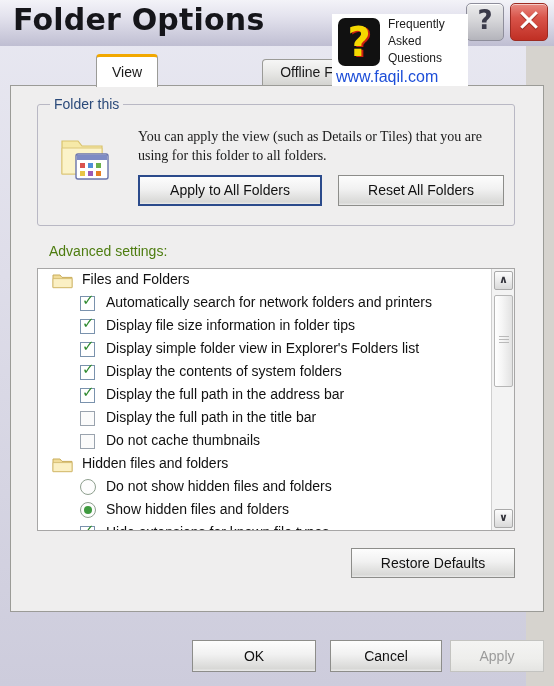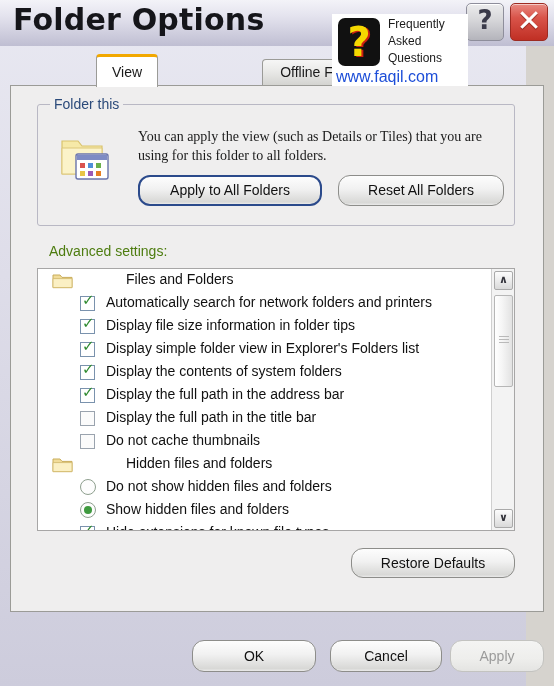--- a/index.html
+++ b/index.html
@@ -162,21 +162,21 @@
     font-size: 14px;
     color: #1a1a1a;
     line-height: 19px;
     font-family: Liberation Serif, serif;
   }
   .xp-button {
     position: absolute;
     box-sizing: border-box;
     background: linear-gradient(180deg,#fdfdfd 0%,#f1f1f1 45%,#d8d8d6 92%,#eaeaea 100%);
     border: 1px solid #8d8d8a;
-    border-radius: 12px;
+    border-radius: 0;
     font-size: 14px;
     color: #111111;
     text-align: center;
     white-space: nowrap;
   }
   .xp-button.default {
     border: 2px solid #2b4a8b;
   }
   .xp-button.disabled {
     color: #9b9b9b;
@@ -209,21 +209,21 @@
     position: relative;
     height: 23px;
     font-size: 14px;
     color: #111111;
     white-space: nowrap;
   }
   .list-row .rlabel {
     position: absolute;
     top: 2px;
   }
-  .folder-row .rlabel { left: 44px; margin-left: 44px; }
+  .folder-row .rlabel { left: 44px; }
   .opt-row .rlabel { left: 68px; }
   .folder-glyph {
     position: absolute;
     left: 14px;
     top: 4px;
     width: 21px;
     height: 16px;
   }
   .cbx {
     position: absolute;

